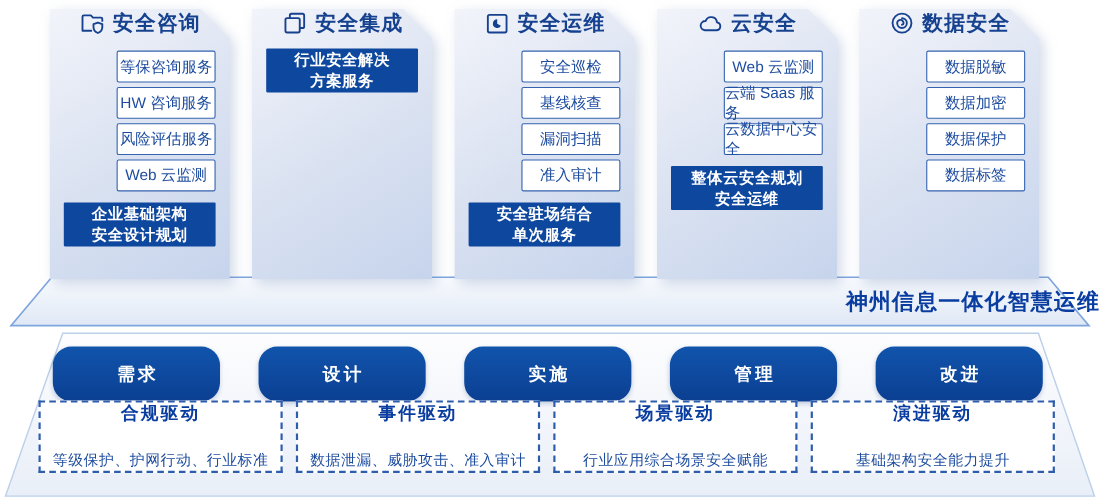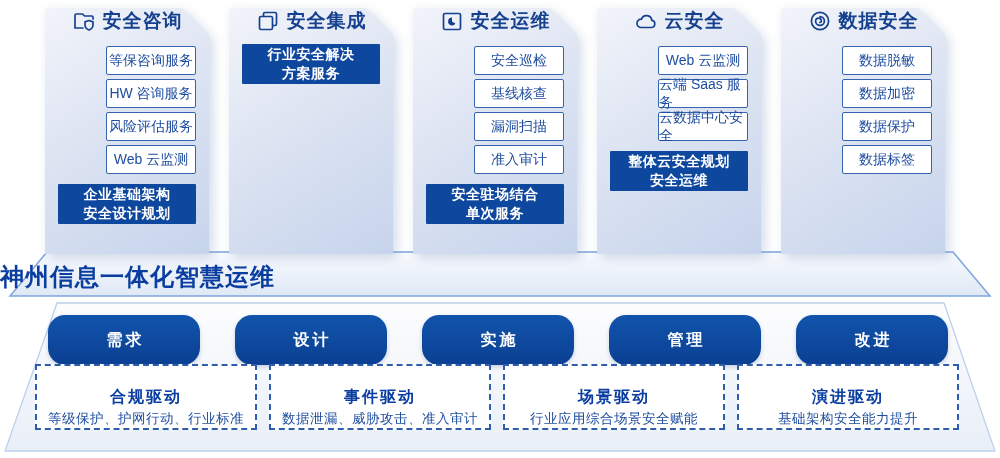--- a/index.html
+++ b/index.html
@@ -32,38 +32,38 @@
     font-size:14px; color:var(--item-text);
   }
   .panel-footer {
     margin-top:10px; height:40px; background:var(--primary); border-radius:1px;
     color:#fff; font-weight:bold; font-size:14px; line-height:1.4; letter-spacing:.5px;
     display:flex; flex-direction:column; align-items:center; justify-content:flex-end;
   }
 
   
   .banner-title {
-    position:absolute; left:0; right:0; top:261px; text-align:left;
-    font-size:24px; font-weight:bold; color:var(--banner-blue); letter-spacing:1px;
+    position:absolute; left:0; right:0; top:261px; text-align:right;
+    font-size:20px; font-weight:bold; color:var(--banner-blue); letter-spacing:1px;
   }
 
   
   .pill {
     position:absolute; top:315px; width:152px; height:50px; border-radius:17px;
     background:linear-gradient(180deg,#1154ac 0%,#0b3f92 100%);
     color:#fff; font-weight:bold; font-size:16px; letter-spacing:3px; padding-left:3px;
     display:flex; align-items:center; justify-content:center; box-sizing:border-box;
     box-shadow:0 2px 4px rgba(60,90,150,.25);
   }
 
   
   .driver {
     position:absolute; top:364px; width:222px; height:66px; box-sizing:border-box;
     border:2px dashed var(--dashed-border); background:#fff;
-    display:flex; flex-direction:column; align-items:center; justify-content:flex-end; gap:2px;
+    display:flex; flex-direction:column; align-items:center; justify-content:space-between; gap:2px;
   }
   .driver-title { font-size:16px; font-weight:bold; color:var(--banner-blue); letter-spacing:2px; }
   .driver-desc  { font-size:13.5px; color:var(--item-text); letter-spacing:.5px; }
 
   .icon svg { stroke:currentColor; fill:none; stroke-width:1.7;
               stroke-linecap:round; stroke-linejoin:round; }
 </style>
 </head>
 <body>
 

